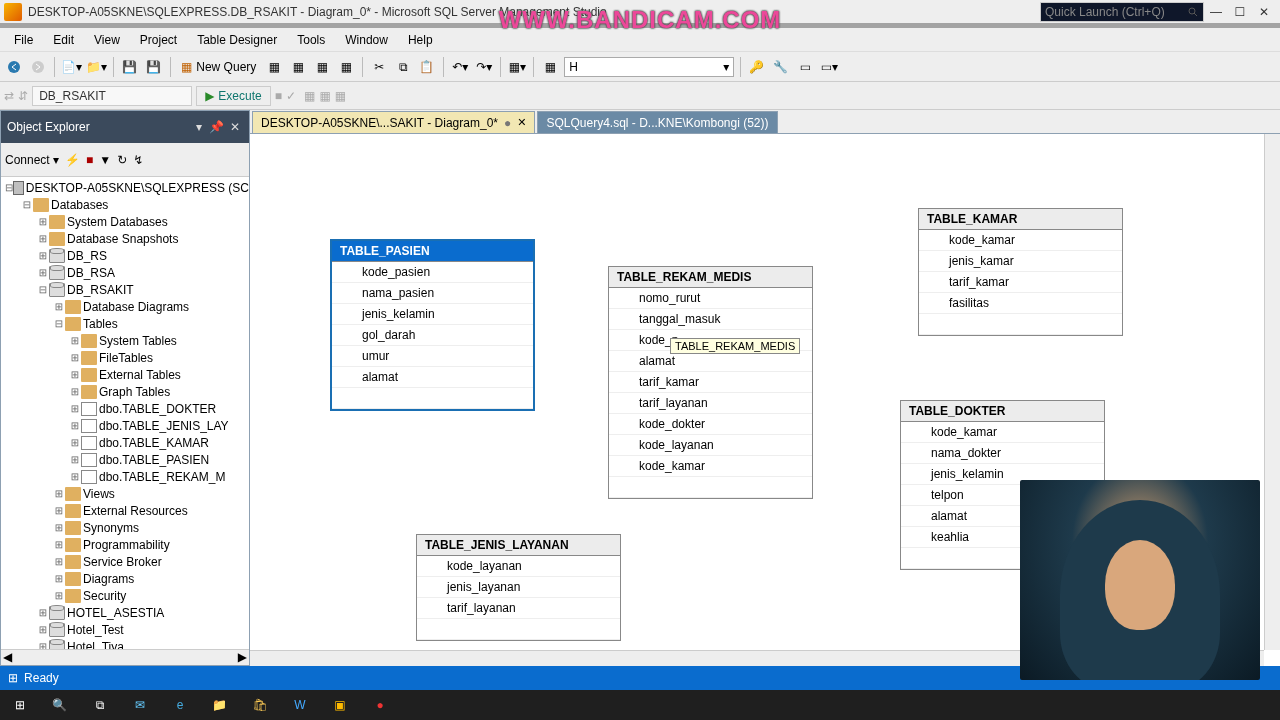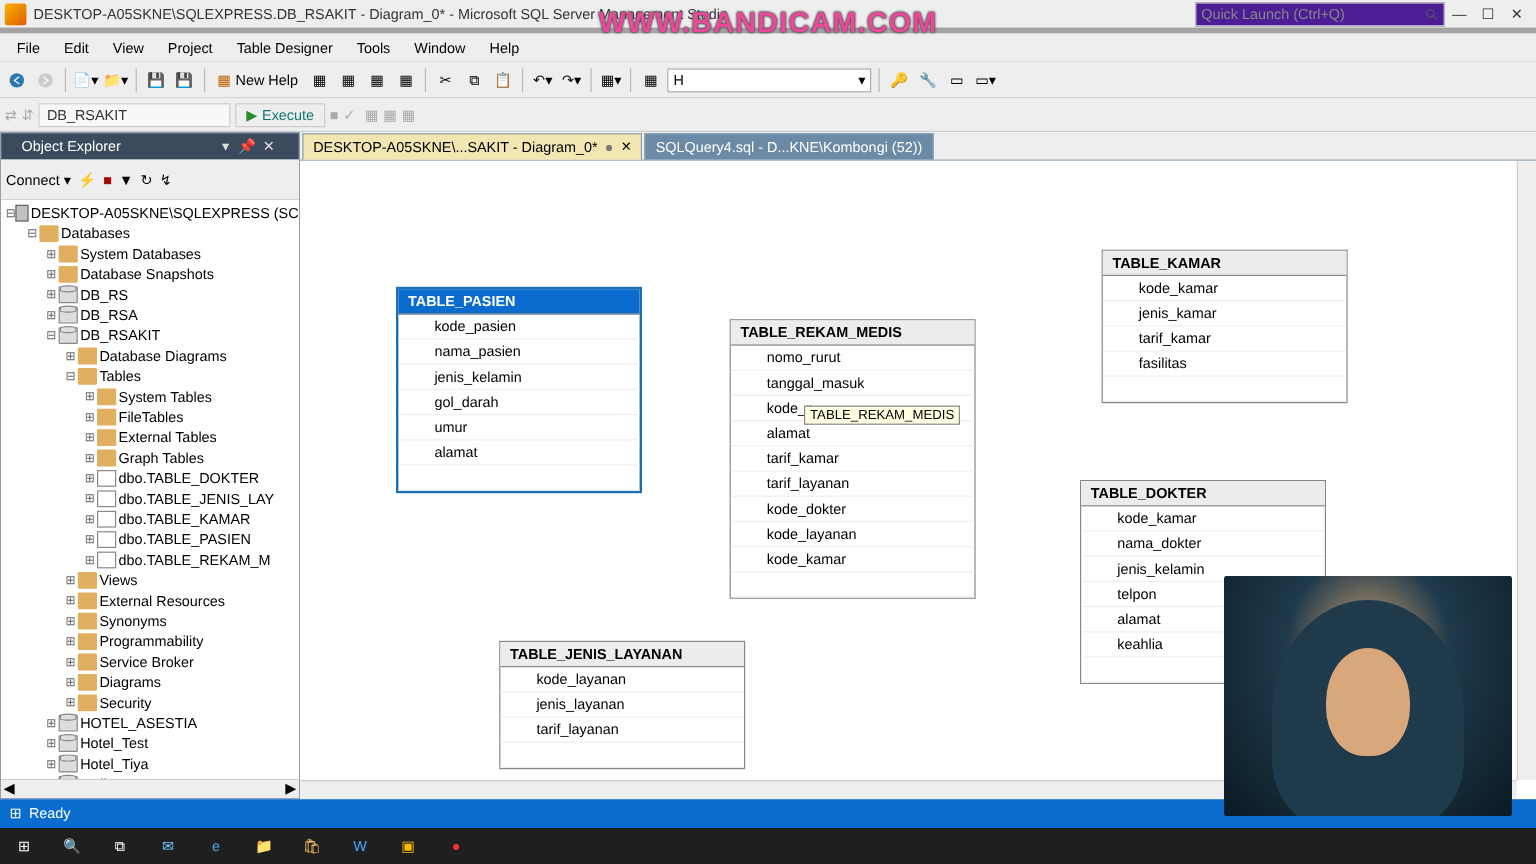--- a/index.html
+++ b/index.html
@@ -1,34 +1,34 @@
 <!DOCTYPE html>
 <html><head>
 <meta charset="utf-8">
 <style>
 * { margin:0; padding:0; box-sizing:border-box; font-family:"Segoe UI",Tahoma,sans-serif; font-size:12px; }
 body { width:1280px; height:720px; background:#fff; overflow:hidden; position:relative; }
 .titlebar { height:28px; background:#eee; display:flex; align-items:center; padding:0 4px; border-bottom:5px solid #a3a3a3; }
 .titlebar .logo { width:18px; height:18px; background:linear-gradient(135deg,#f7b500,#e05a00); border-radius:2px; margin-right:6px; }
 .titlebar .title { flex:1; color:#333; }
-.titlebar .search { width:208px; height:20px; border:1px solid #ccc; background:#4c1d95; padding:0 4px; color:#888; display:flex; align-items:center; }
+.titlebar .search { width:164px; height:20px; border:1px solid #ccc; background:#0f172a; padding:0 4px; color:#888; display:flex; align-items:center; }
 .titlebar .search svg { margin-left:auto; }
 .titlebar .winbtn { width:24px; height:24px; display:flex; align-items:center; justify-content:center; cursor:pointer; color:#333; }
 .menubar { height:24px; background:#eee; display:flex; align-items:center; padding:0 4px; border-bottom:1px solid #ddd; }
 .menubar span { padding:0 10px; cursor:pointer; }
 .toolbar { height:30px; background:#eee; display:flex; align-items:center; padding:0 4px; gap:4px; border-bottom:1px solid #ccc; }
 .toolbar .sep { width:1px; height:20px; background:#bbb; margin:0 2px; }
 .toolbar .btn { min-width:20px; height:22px; display:flex; align-items:center; justify-content:center; cursor:pointer; border-radius:2px; }
 .toolbar .combo { border:1px solid #aaa; background:#fff; height:20px; padding:0 4px; display:flex; align-items:center; }
 .toolbar2 { height:28px; background:#eee; display:flex; align-items:center; padding:0 4px; gap:4px; border-bottom:1px solid #ccc; }
 .toolbar2 .dbname { border:1px solid #ccc; background:#f8f8f8; height:20px; width:160px; padding:0 6px; color:#333; display:flex; align-items:center; }
 .toolbar2 .execute { border:1px solid #ccc; padding:2px 8px; color:#888; display:flex; align-items:center; gap:4px; }
 .main { display:flex; height:calc(100% - 28px - 24px - 30px - 28px - 24px - 30px); }
 .panel { width:250px; border:1px solid #8da0b2; display:flex; flex-direction:column; }
-.panel-header { background:#3b4a5c; color:#fff; height:22px; display:flex; align-items:center; padding:0 17px;text-align:right; }
+.panel-header { background:#3b4a5c; color:#fff; height:32px; display:flex; align-items:center; padding:0 6px;text-align:right; }
 .panel-header .tools { margin-left:auto; display:flex; gap:2px; }
 .panel-header .tools div { width:16px; height:16px; display:flex; align-items:center; justify-content:center; cursor:pointer; color:#ddd; }
 .panel-connect { height:34px; background:#eee; display:flex; align-items:center; padding:16px 4px; gap:6px; border-bottom:1px solid #ccc; }
 .tree { flex:1; overflow:auto; background:#fff; padding:2px 0; }
 .tree-item { display:flex; align-items:center; height:17px; cursor:pointer; white-space:nowrap; }
 .tree-item .toggle { width:12px; text-align:center; color:#666; font-size:10px; }
 .tree-item .icon { width:16px; height:14px; margin-right:2px; display:inline-block; }
 .tree-item .icon.folder { background:#e0b060; border-radius:1px; }
 .tree-item .icon.db { background:#ddd; border:1px solid #888; border-radius:1px; position:relative; }
 .tree-item .icon.db::before { content:''; position:absolute; top:-2px; left:0; right:0; height:4px; background:#ddd; border:1px solid #888; border-radius:6px/2px; }
@@ -102,21 +102,21 @@
     </div>
   <div class="sep"></div>
   <div class="btn">📄▾</div>
   <div class="btn">📁▾</div>
   <div class="sep"></div>
   <div class="btn">💾</div>
   <div class="btn">💾</div>
   <div class="sep"></div>
   <div class="btn" style="gap:4px;padding:0 4px;">
       <span style="color:#c06000">▦</span>
-      <span>New Help</span>
+      <span>New Query</span>
     </div>
   <div class="btn">▦</div>
   <div class="btn">▦</div>
   <div class="btn">▦</div>
   <div class="btn">▦</div>
   <div class="sep"></div>
   <div class="btn">✂</div>
   <div class="btn">⧉</div>
   <div class="btn">📋</div>
   <div class="sep"></div>

